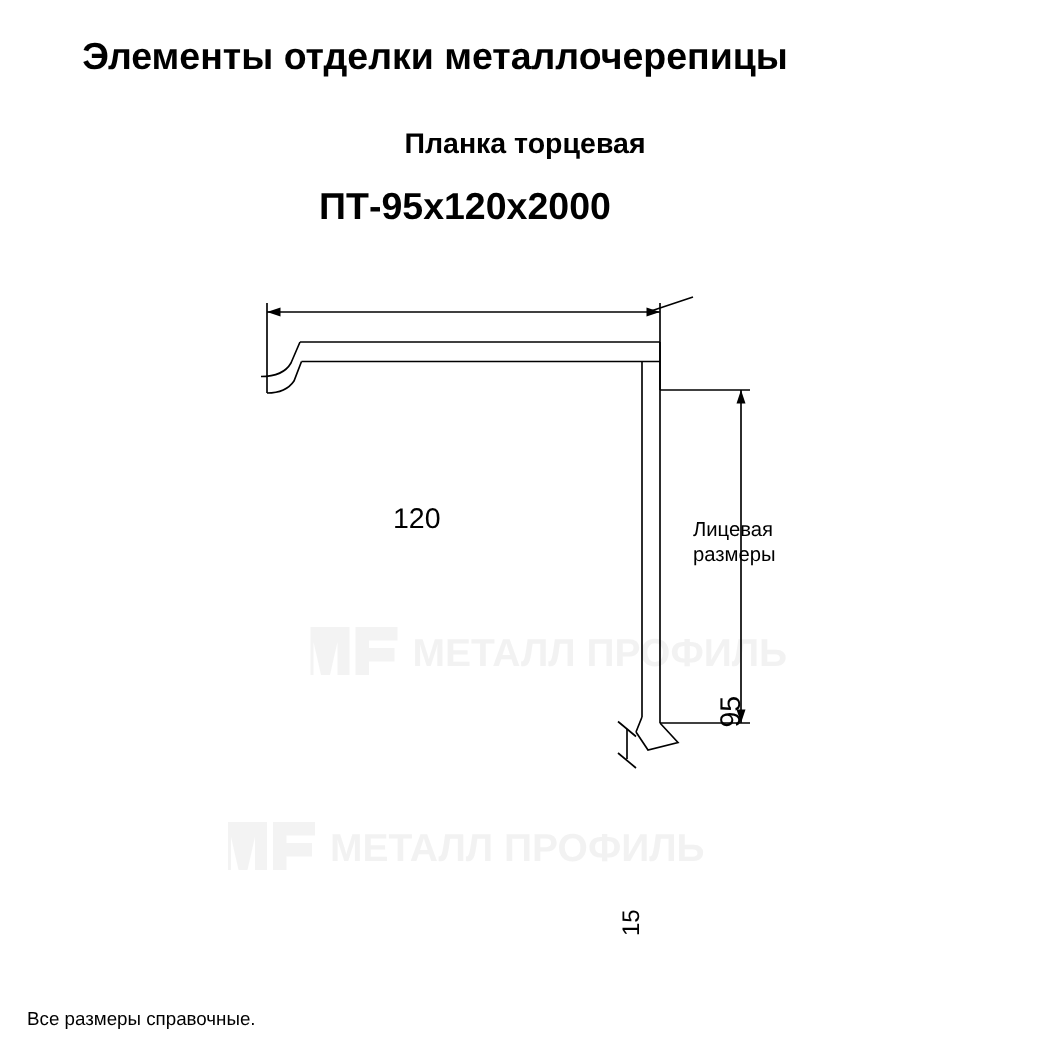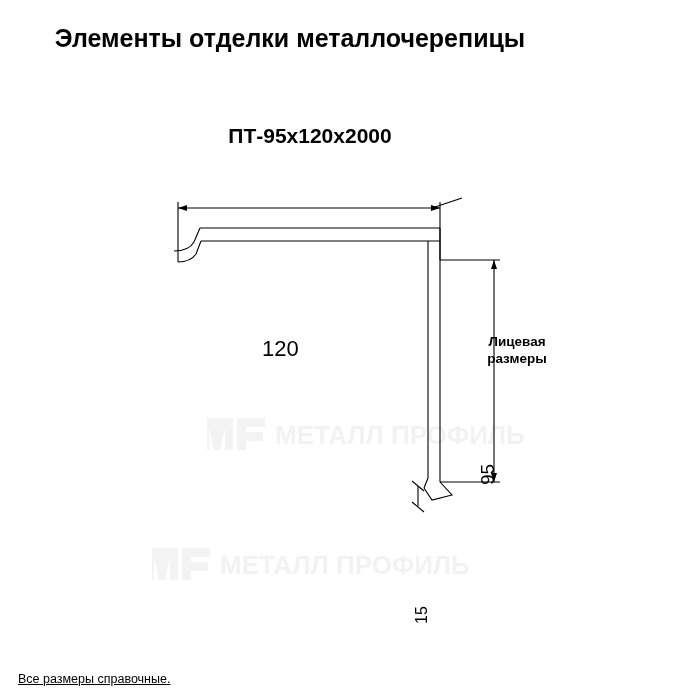--- a/index.html
+++ b/index.html
@@ -37,54 +37,52 @@
     text-align: center;
     font-size: 19px;
     font-weight: bold;
   }
   .title-code {
     position: absolute;
     top: 124px;
     left: 0;
     width: 620px;
     text-align: center;
-    font-size: 21px;
+    font-size: 25px;
     font-weight: bold;
   }
   .drawing {
     position: absolute;
     top: 150px;
     left: 0;
     width: 700px;
     height: 400px;
   }
   .wm {
     position: absolute;
     opacity: 0.18;
     pointer-events: none;
     text-decoration: underline;
   }
   .wm1 { left: 205px; top: 262px; }
   .wm2 { left: 150px; top: 392px; }
   .label-face {
     position: absolute;
     left: 462px;
-    top: 183px;
+    top: 194px;
     width: 110px;
     font-size: 13.5px;
     line-height: 17px;
-    text-align: center;
     color: #000;
-    font-weight: bold;
   }
   .dim-120 {
     position: absolute;
     left: 262px;
     top: 186px;
-    font-size: 22px;
+    font-size: 19px;
     color: #000;
   }
   .dim-95 {
     position: absolute;
     left: 477px;
     top: 335px;
     font-size: 19px;
     color: #000;
     transform: rotate(-90deg);
     transform-origin: left top;
@@ -98,30 +96,30 @@
     transform: rotate(-90deg);
     transform-origin: left top;
   }
   .footer {
     position: absolute;
     left: 18px;
     bottom: 12px;
     font-size: 12.5px;
     line-height: 17px;
     color: #000;
-    text-decoration: underline;
   }
   .footer div { white-space: nowrap; }
 </style>
 </head>
 <body>
 
 <div class="page">
 
   <div class="title-main">Элементы отделки металлочерепицы</div>
+  <div class="title-sub">Планка торцевая</div>
   <div class="title-code">ПТ-95x120x2000</div>
 
   <div class="drawing">
 
     <div class="wm wm1">
       <svg width="330" height="44" viewBox="0 0 330 44" xmlns="http://www.w3.org/2000/svg">
         <g fill="#b9b9b9">
           <path d="M2 6 h26 v32 h-8 v-22 l-5 22 h-6 l-5 -22 v22 h-2 z" opacity="0.9"></path>
           <path d="M32 6 h28 v9 h-19 v5 h17 v9 h-17 v9 h-9 z" opacity="0.9"></path>
         </g>

